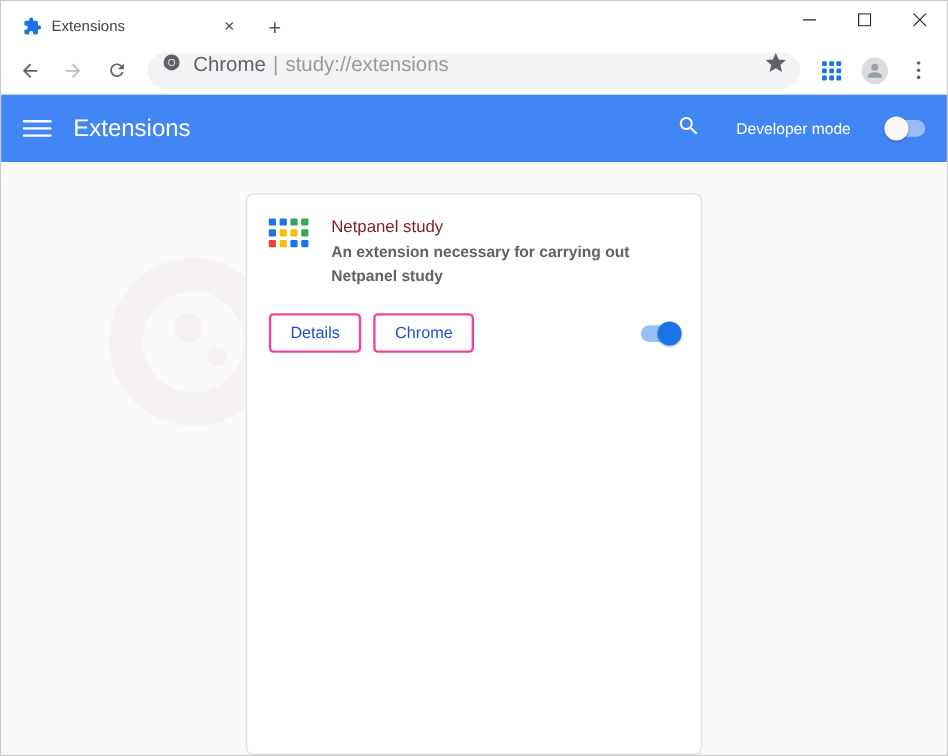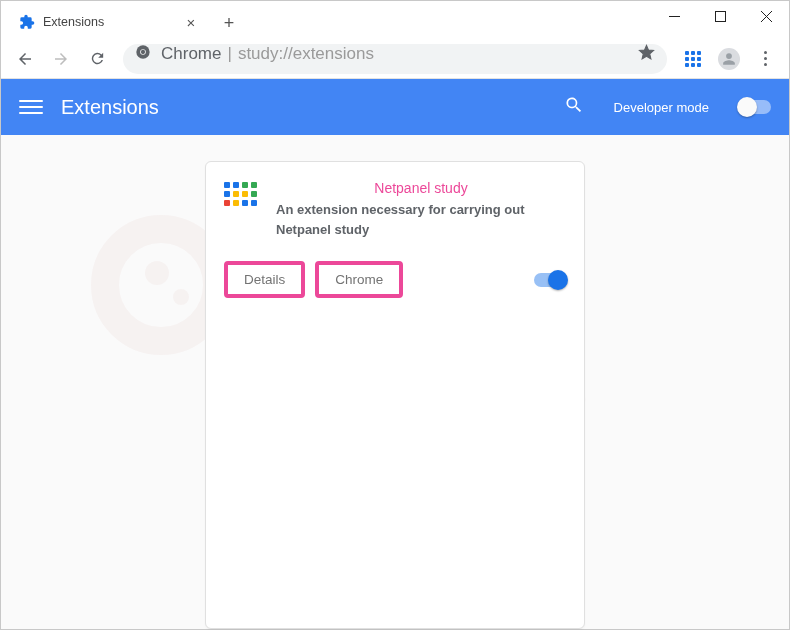--- a/index.html
+++ b/index.html
@@ -50,24 +50,24 @@
 .watermark-circle{position:absolute;left:90px;top:80px;width:140px;height:140px;border:28px solid #a03020;border-radius:50%;opacity:0.5;}
 .watermark-circle::before,.watermark-circle::after{content:'';position:absolute;background:#a03020;border-radius:50%;}
 .watermark-circle::before{width:24px;height:24px;left:26px;top:18px;}
 .watermark-circle::after{width:16px;height:16px;left:54px;top:46px;}
 
 .card { width: 380px; background: #fff; border: 1px solid #e0e0e0; border-radius: 6px; padding: 18px; box-shadow: 0 1px 2px rgba(0,0,0,0.04); position:relative; z-index:1;}
 .card-top { display: flex; gap: 16px; }
 .ext-icon { width: 36px; height: 36px; display:grid; grid-template-columns:repeat(4,6px); grid-template-rows:repeat(3,6px); gap:3px; margin-top:2px;}
 .ext-icon span{border-radius:1px;}
 .d1{background:#1a73e8;} .d2{background:#34a853;} .d3{background:#fbbc04;} .d4{background:#ea4335;}
-.ext-name { font-size: 14px; color: #ec4899; margin-bottom: 4px; text-align: center; }
+.ext-name { font-size: 14px; color: #7f1d1d; margin-bottom: 4px; }
 .ext-desc { font-size: 13px; color: #5f6368; line-height: 1.5; font-weight: bold; }
 .card-bottom { margin-top: 22px; display: flex; align-items: center; gap: 10px; }
-.btn { padding: 7px 16px; border: 4px solid #ec4899; border-radius: 4px; background: #fff; color: #737373; font-size: 13.5px; cursor: pointer; }
+.btn { padding: 7px 16px; border: 2px solid #ec4899; border-radius: 4px; background: #fff; color: #1d4ed8; font-size: 13.5px; cursor: pointer; }
 .switch { margin-left: auto; width: 32px; height: 14px; background: rgba(26,115,232,0.45); border-radius: 8px; position: relative; cursor:pointer;}
 .switch::after { content:''; position:absolute; right:-2px; top:-3px; width:20px;height:20px;background:#1a73e8;border-radius:50%; box-shadow:0 1px 2px rgba(0,0,0,0.3);}
 </style>
 </head>
 <body>
 
 <div class="window">
 
   <div class="titlebar">
     <div class="tab">

